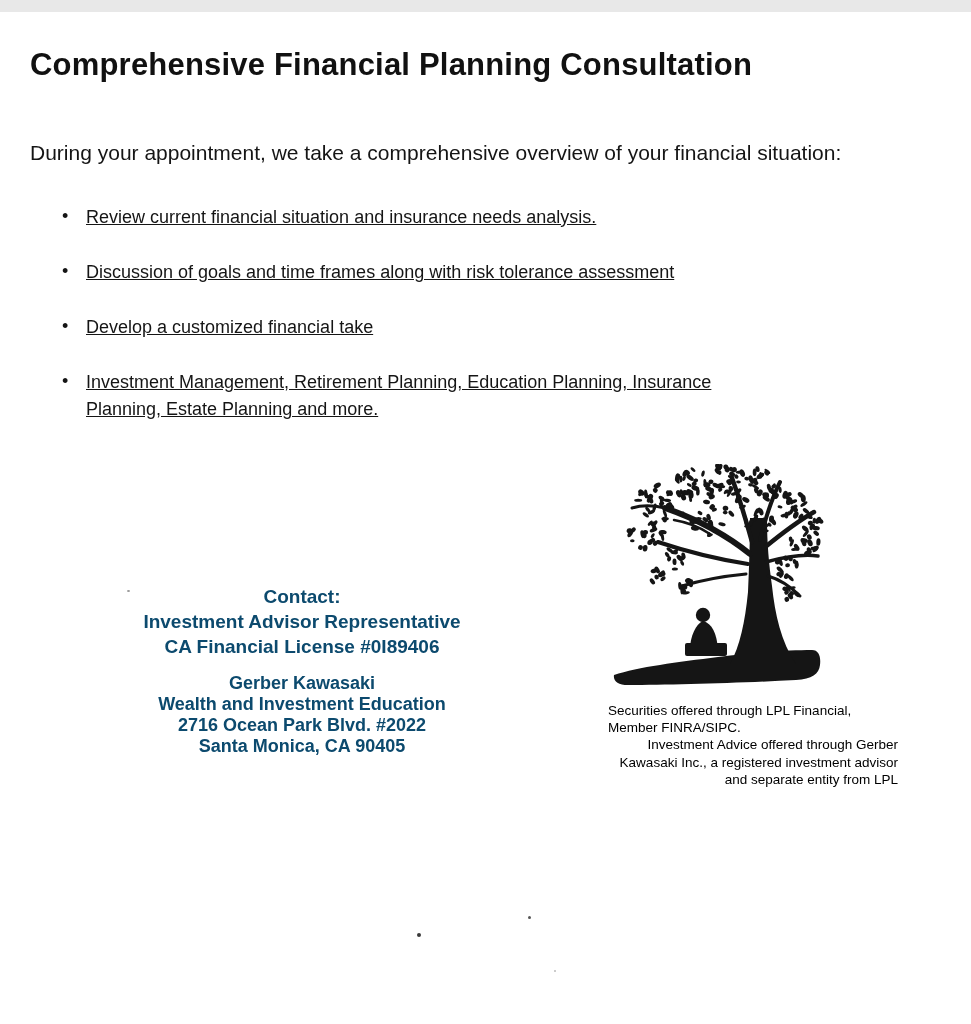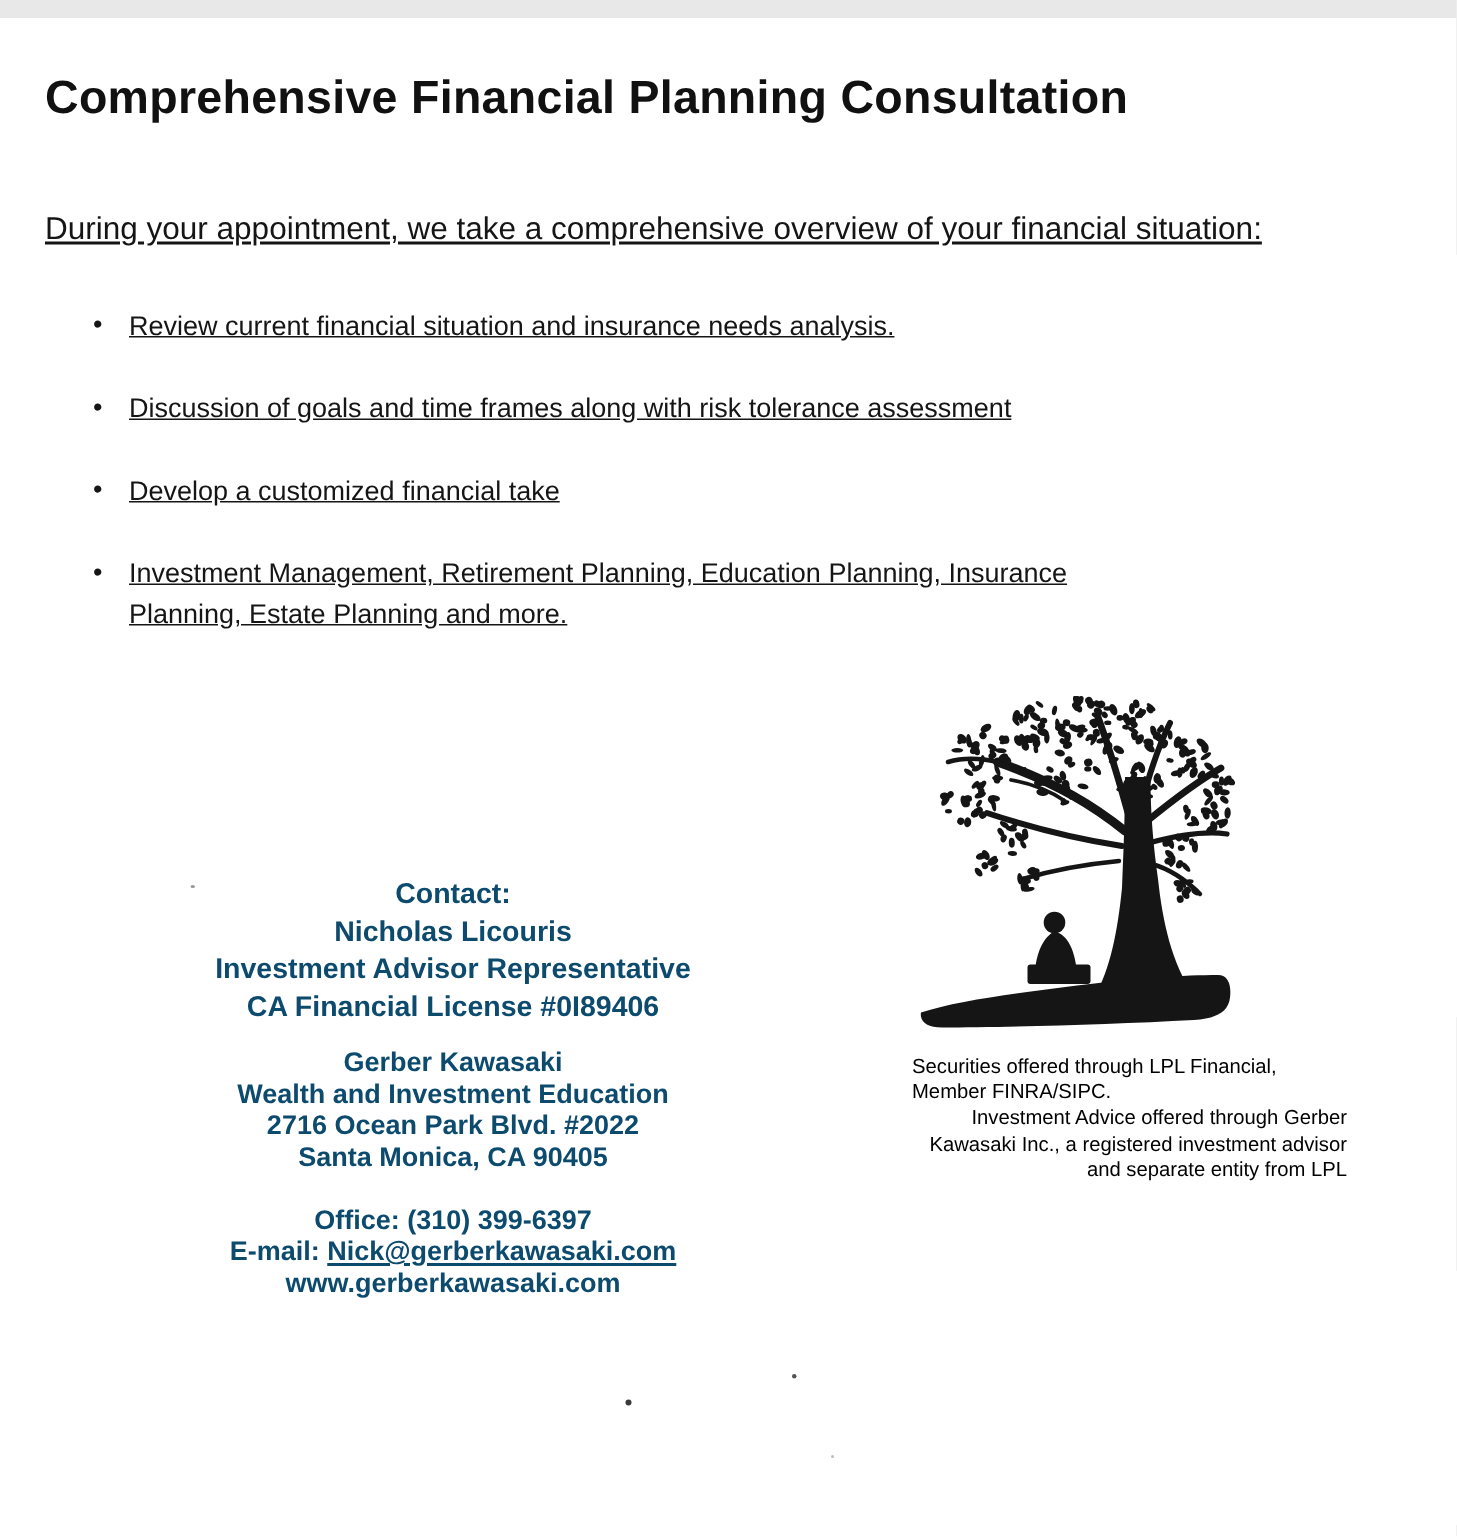--- a/index.html
+++ b/index.html
@@ -22,21 +22,20 @@
     letter-spacing: 0.2px;
     color: #111;
   }
   .intro {
     position: absolute;
     left: 30px;
     top: 106px;
     width: 852px;
     font-size: 21px;
     line-height: 28px;
-    text-decoration: underline;
   }
   .bullet-list {
     position: absolute;
     left: 62px;
     top: 192px;
     width: 740px;
   }
   .bullet-item {
     display: flex;
     align-items: flex-start;
@@ -120,34 +119,28 @@
     </div>
     <div class="bullet-item">
       <span class="bullet-marker">•</span>
       <span class="bullet-text">Investment Management, Retirement Planning, Education Planning, Insurance Planning, Estate Planning and more.</span>
     </div>
   </div>
 
   <div class="contact-column">
     <div class="contact-block">
       <div>Contact:</div>
-      <div>Nicholas Licouris</div>
       <div>Investment Advisor Representative</div>
       <div>CA Financial License #0I89406</div>
     </div>
     <div class="firm-block">
       <div>Gerber Kawasaki</div>
       <div>Wealth and Investment Education</div>
       <div>2716 Ocean Park Blvd. #2022</div>
       <div>Santa Monica, CA 90405</div>
-    </div>
-    <div class="phone-block">
-      <div><span>Office:</span> <span>(310) 399-6397</span></div>
-      <div><span>E-mail:</span> <span class="email-underline">Nick@gerberkawasaki.com</span></div>
-      <div>www.gerberkawasaki.com</div>
     </div>
   </div>
 
   <div class="illustration-box">
     <svg viewBox="0 0 214 222" xmlns="http://www.w3.org/2000/svg">
 
       <path fill="#151515" d="M4,211 C28,203 68,198 108,193 C148,188 180,186 202,186
            C209,186 211,193 210,201 C209,210 202,215 186,216
            C130,219 60,221 18,221 C8,221 3,217 4,211 Z"></path>
 

